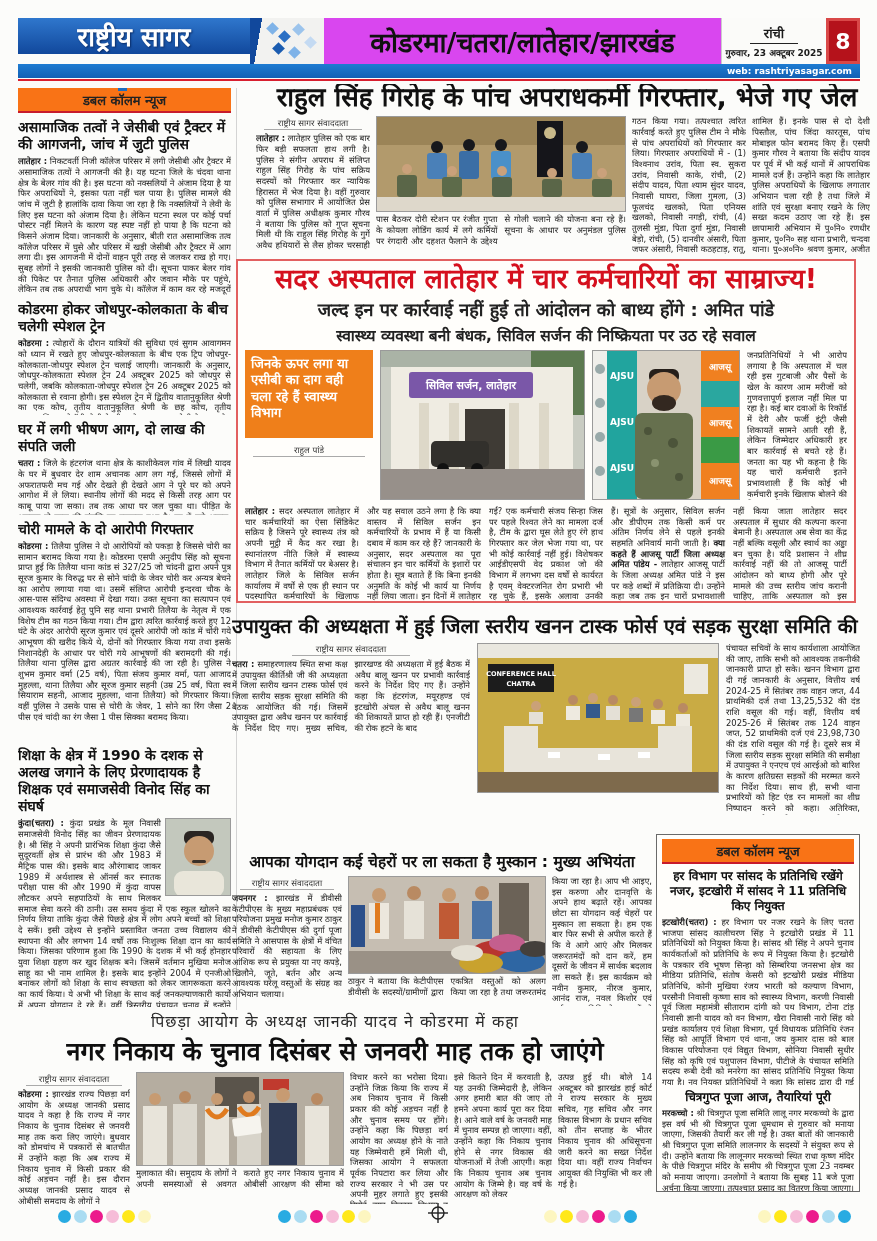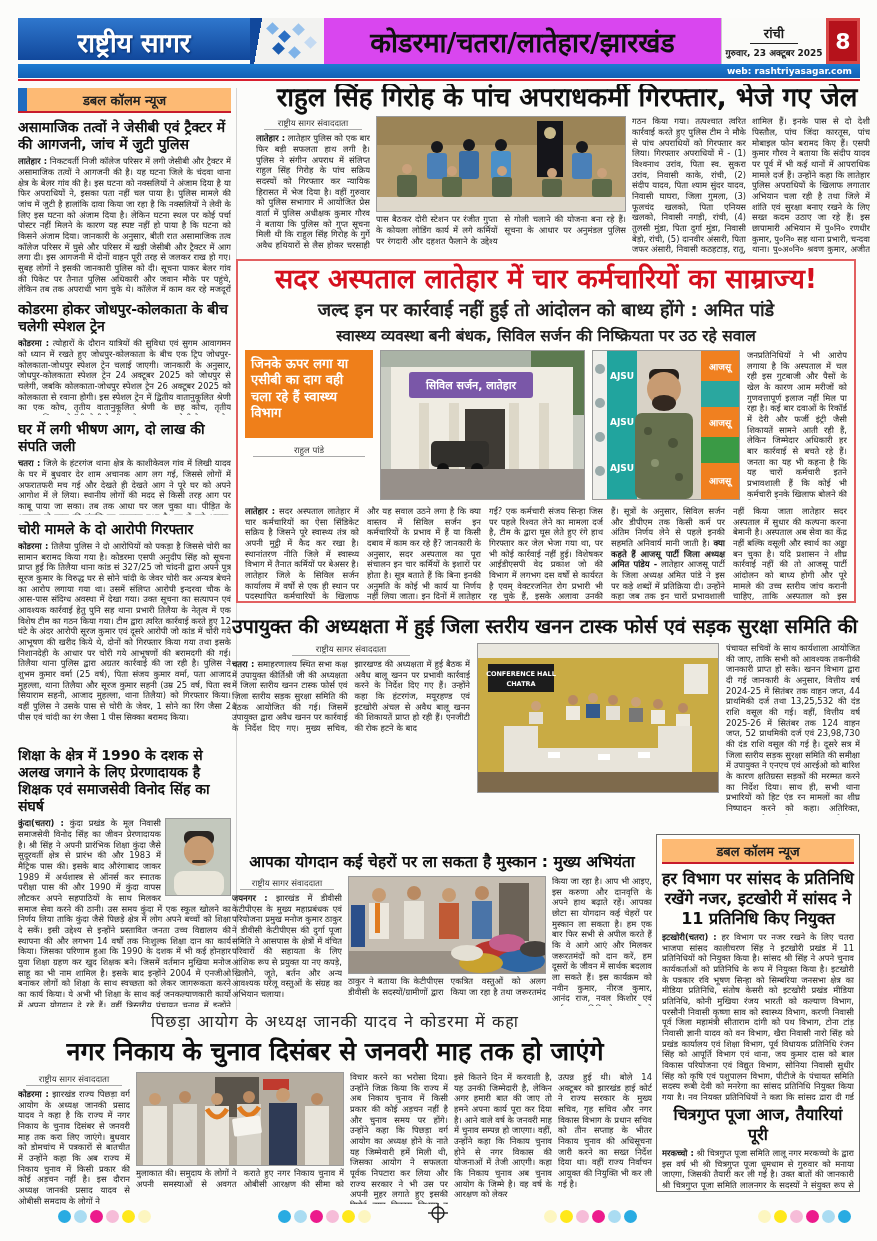--- a/index.html
+++ b/index.html
@@ -1,21 +1,21 @@
 <!DOCTYPE html>
 <html><head>
 <meta charset="utf-8">
 <style>
   html,body{margin:0;padding:0;background:#8f8f8f;}
   #page{position:relative;width:877px;height:1241px;margin:0 auto;background:#fcfcfa;
         font-family:"DejaVu Sans","Liberation Sans",sans-serif;overflow:hidden;color:#1a1a1a;}
   .abs{position:absolute;}
   
   #masthead{left:18px;top:18px;width:842px;height:46px;display:flex;}
-  #mh-logo{width:232px;height:42px;background:linear-gradient(180deg,#2f77cd,#11489c);
+  #mh-logo{width:232px;height:36px;background:linear-gradient(180deg,#2f77cd,#11489c);
            color:#fff;font-weight:bold;font-size:26px;display:flex;align-items:flex-end;justify-content:center;
            text-shadow:1px 1px 2px #0a2c66;position:relative;}
   #mh-deco{width:74px;height:46px;background:linear-gradient(100deg,#11489c 12px,#f2f2f0 12px);position:relative;overflow:hidden;}
   #mh-deco i{position:absolute;width:9px;height:9px;background:#2f77cd;transform:rotate(45deg);display:block;}
   #mh-deco i:nth-child(1){left:18px;top:6px;background:#7fb3e8;}
   #mh-deco i:nth-child(2){left:30px;top:14px;background:#2a6fc4;}
   #mh-deco i:nth-child(3){left:44px;top:7px;background:#9cc4ec;}
   #mh-deco i:nth-child(4){left:24px;top:26px;background:#1b5cb0;}
   #mh-deco i:nth-child(5){left:40px;top:30px;background:#7fb3e8;}
   #mh-deco i:nth-child(6){left:56px;top:20px;background:#c4daf2;}
@@ -23,21 +23,21 @@
              font-size:27px;font-weight:bold;color:#111;}
   #mh-right{width:104px;background:#fbfbf9;display:flex;flex-direction:column;align-items:center;justify-content:center;border-left:1px solid #ccc;}
   #mh-city{font-size:13px;font-weight:bold;border-bottom:1.5px solid #222;padding:0 14px 1px;}
   #mh-date{font-size:9px;font-weight:bold;margin-top:2px;}
   #mh-page{width:34px;background:#b5121b;border:3px solid #d94848;box-sizing:border-box;color:#fff;
            font-size:22px;font-weight:bold;display:flex;align-items:center;justify-content:center;}
   #webstrip{left:18px;top:64px;width:842px;height:14px;background:linear-gradient(180deg,#1e7cd2,#1360b4);
             color:#fff;font-size:9px;font-weight:bold;text-align:right;line-height:14px;padding-right:8px;box-sizing:border-box;}
   #redline{left:18px;top:79px;width:842px;height:2px;background:#d81f2f;}
   
-  .sec-head{background:#fdba74;border-bottom:2.5px solid #c81b2b;display:flex;align-items:center;height:23px;}
+  .sec-head{background:#f97316;border-bottom:2.5px solid #c81b2b;display:flex;align-items:center;height:23px;flex-direction:column;}
   .sec-head .tab{width:9px;height:23px;background:#1f6cc0;margin-right:4px;}
   .sec-head .t{flex:1;text-align:center;font-size:13px;font-weight:bold;color:#222;}
   .byline{font-size:8.5px;font-weight:normal;text-align:center;border-bottom:1px solid #aaa;margin:1px 8px 3px;padding-bottom:1px;color:#333;}
   .bd{font-size:8.4px;line-height:1.27;text-align:justify;color:#1d1d1d;overflow:hidden;}
   .dl{font-weight:bold;}
   .inh{font-weight:bold;display:inline;}
   .cols2{column-count:2;column-gap:7px;}
   .cols5{column-count:5;column-gap:8px;}
   .ph{background:#ccc;overflow:hidden;border:1px solid #9a9a9a;box-sizing:border-box;}
   
@@ -66,21 +66,21 @@
   #donation h1{font-size:15.5px;margin:2px 0 4px;text-align:center;white-space:nowrap;overflow:hidden;color:#101010;}
   #donation .row{display:flex;gap:6px;}
   
   #civic{left:18px;top:1008px;width:634px;height:196px;overflow:hidden;}
   #civic .kicker{font-size:16px;text-align:center;color:#2a2a2a;letter-spacing:1px;margin:2px 0 1px;font-weight:500;}
   #civic h1{font-size:25px;margin:0 0 5px;text-align:center;color:#0e0e0e;}
   #civic .row{display:flex;gap:6px;}
   
   #rightbox{left:656px;top:834px;width:204px;height:358px;border:1px solid #6a6a6a;background:#fffefb;
             padding:4px 5px;box-sizing:border-box;overflow:hidden;}
-  #rightbox h3{font-size:16px;text-align:center;line-height:1.25;margin:5px 0 3px;color:#111;}
+  #rightbox h3{font-size:12px;text-align:center;line-height:1.25;margin:5px 0 3px;color:#111;}
   
   .dots{height:14px;}
   .dot{display:inline-block;width:13px;height:13px;border-radius:50%;margin-right:3px;}
   svg text{font-family:"DejaVu Sans",sans-serif;}
 </style>
 </head>
 <body>
 
 <div id="page">
 

